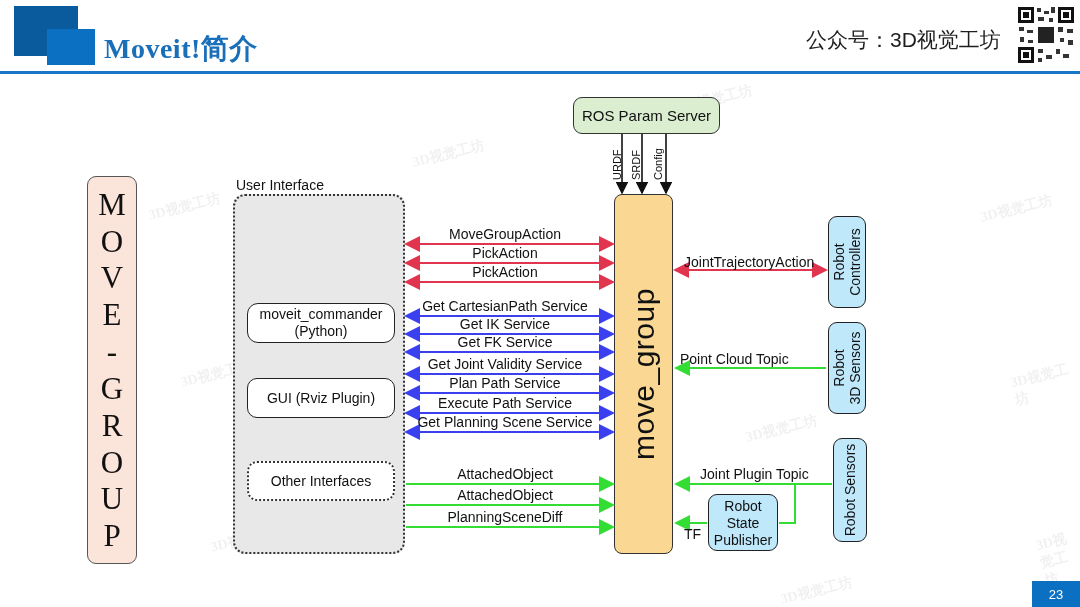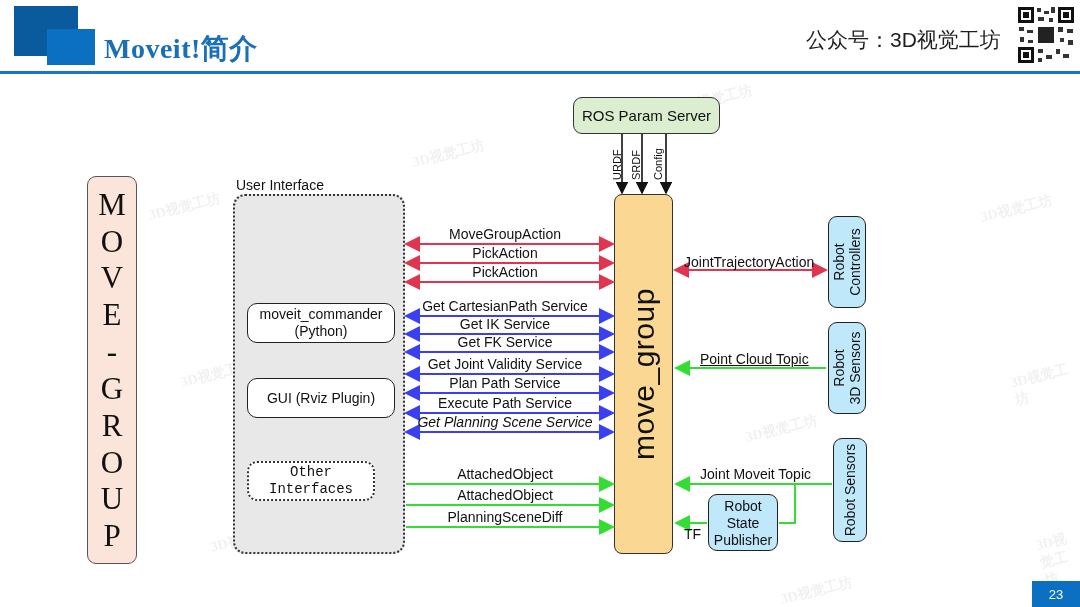--- a/index.html
+++ b/index.html
@@ -91,28 +91,28 @@
   <span>-</span>
   <span>G</span>
   <span>R</span>
   <span>O</span>
   <span>U</span>
   <span>P</span>
 </div>
 
 <div class="abs ui-label">User Interface</div>
 <div class="abs ui-box">
-  <div class="iface" style="left:12px;top:107px;width:148px;height:40px;">
+  <div class="iface" style="left:12px;top:107px;width:148px;height:40px;border-radius:11px;">
     <span>moveit_commander</span>
     <span>(Python)</span>
   </div>
   <div class="iface" style="left:12px;top:182px;width:148px;height:40px;">
     <span>GUI (Rviz Plugin)</span>
   </div>
-  <div class="iface dotted" style="left:12px;top:265px;width:128px;height:40px;font-family:Liberation Mono, monospace;">
+  <div class="iface dotted" style="left:12px;top:265px;width:148px;height:40px;">
     <span>Other Interfaces</span>
   </div>
 </div>
 
 <div class="abs ros">ROS Param Server</div>
 <div class="vlbl" style="left:611px;top:180px;">URDF</div>
 <div class="vlbl" style="left:630px;top:180px;">SRDF</div>
 <div class="vlbl" style="left:652px;top:180px;">Config</div>
 
 <div class="abs core"></div>
@@ -182,24 +182,24 @@
 <div id="left-labels">
     <div class="lbl" style="left: 505px; top: 226px; transform: translateX(-50%); text-align: right;">MoveGroupAction</div>
     <div class="lbl" style="left: 505px; top: 245px; transform: translateX(-50%);">PickAction</div>
     <div class="lbl" style="left: 505px; top: 264px; transform: translateX(-50%);">PickAction</div>
     <div class="lbl" style="left: 505px; top: 298px; transform: translateX(-50%);">Get CartesianPath Service</div>
     <div class="lbl" style="left: 505px; top: 316px; transform: translateX(-50%);">Get IK Service</div>
     <div class="lbl" style="left: 505px; top: 334px; transform: translateX(-50%);">Get FK Service</div>
     <div class="lbl" style="left: 505px; top: 356px; transform: translateX(-50%);">Get Joint Validity Service</div>
     <div class="lbl" style="left: 505px; top: 375px; transform: translateX(-50%);">Plan Path Service</div>
     <div class="lbl" style="left: 505px; top: 395px; transform: translateX(-50%);">Execute Path Service</div>
-    <div class="lbl" style="left: 505px; top: 414px; transform: translateX(-50%); font-style: italic;">Get Planning Scene Service</div>
+    <div class="lbl" style="left: 505px; top: 414px; transform: translateX(-50%);">Get Planning Scene Service</div>
     <div class="lbl" style="left: 505px; top: 466px; transform: translateX(-50%);">AttachedObject</div>
     <div class="lbl" style="left: 505px; top: 487px; transform: translateX(-50%);">AttachedObject</div>
     <div class="lbl" style="left: 505px; top: 509px; transform: translateX(-50%);">PlanningSceneDiff</div>
   </div>
 
 <div class="lbl" style="left:684px;top:254px;">JointTrajectoryAction</div>
-<div class="lbl" style="left:700px;top:351px;text-decoration:underline;">Point Cloud Topic</div>
-<div class="lbl" style="left:700px;top:466px;">Joint Moveit Topic</div>
+<div class="lbl" style="left:680px;top:351px;">Point Cloud Topic</div>
+<div class="lbl" style="left:700px;top:466px;">Joint Plugin Topic</div>
 <div class="lbl" style="left:684px;top:526px;">TF</div>
 
 <div class="abs pagenum">23</div>
 
 </body></html>

